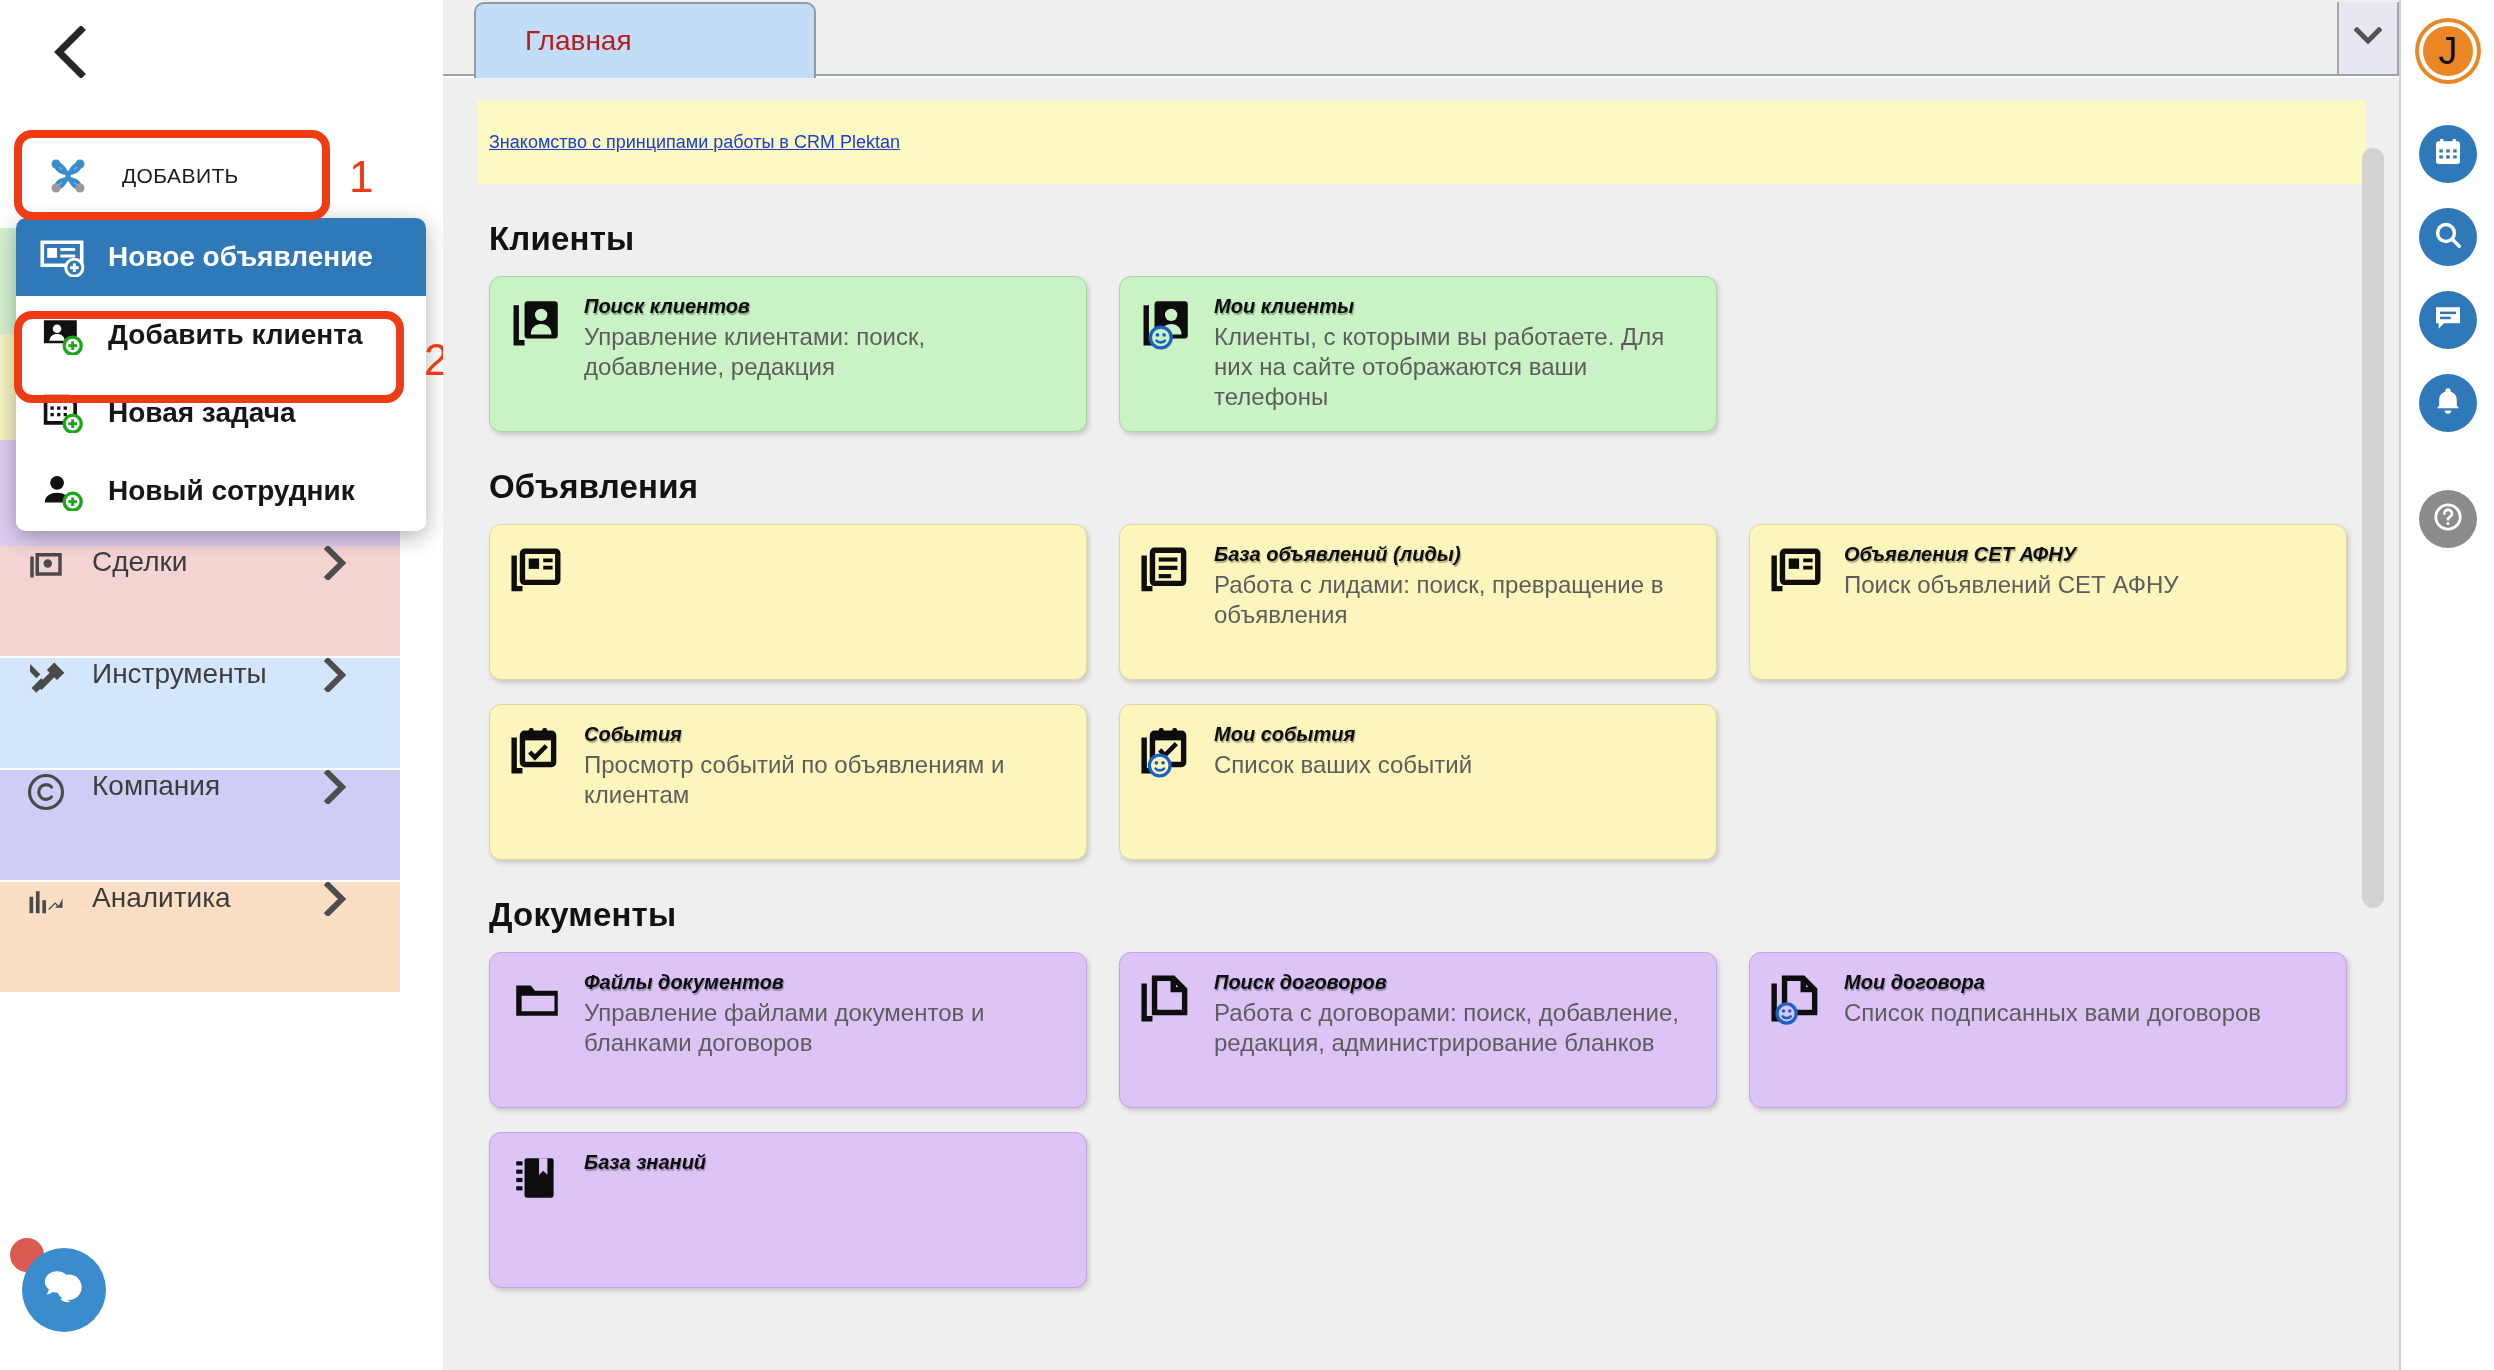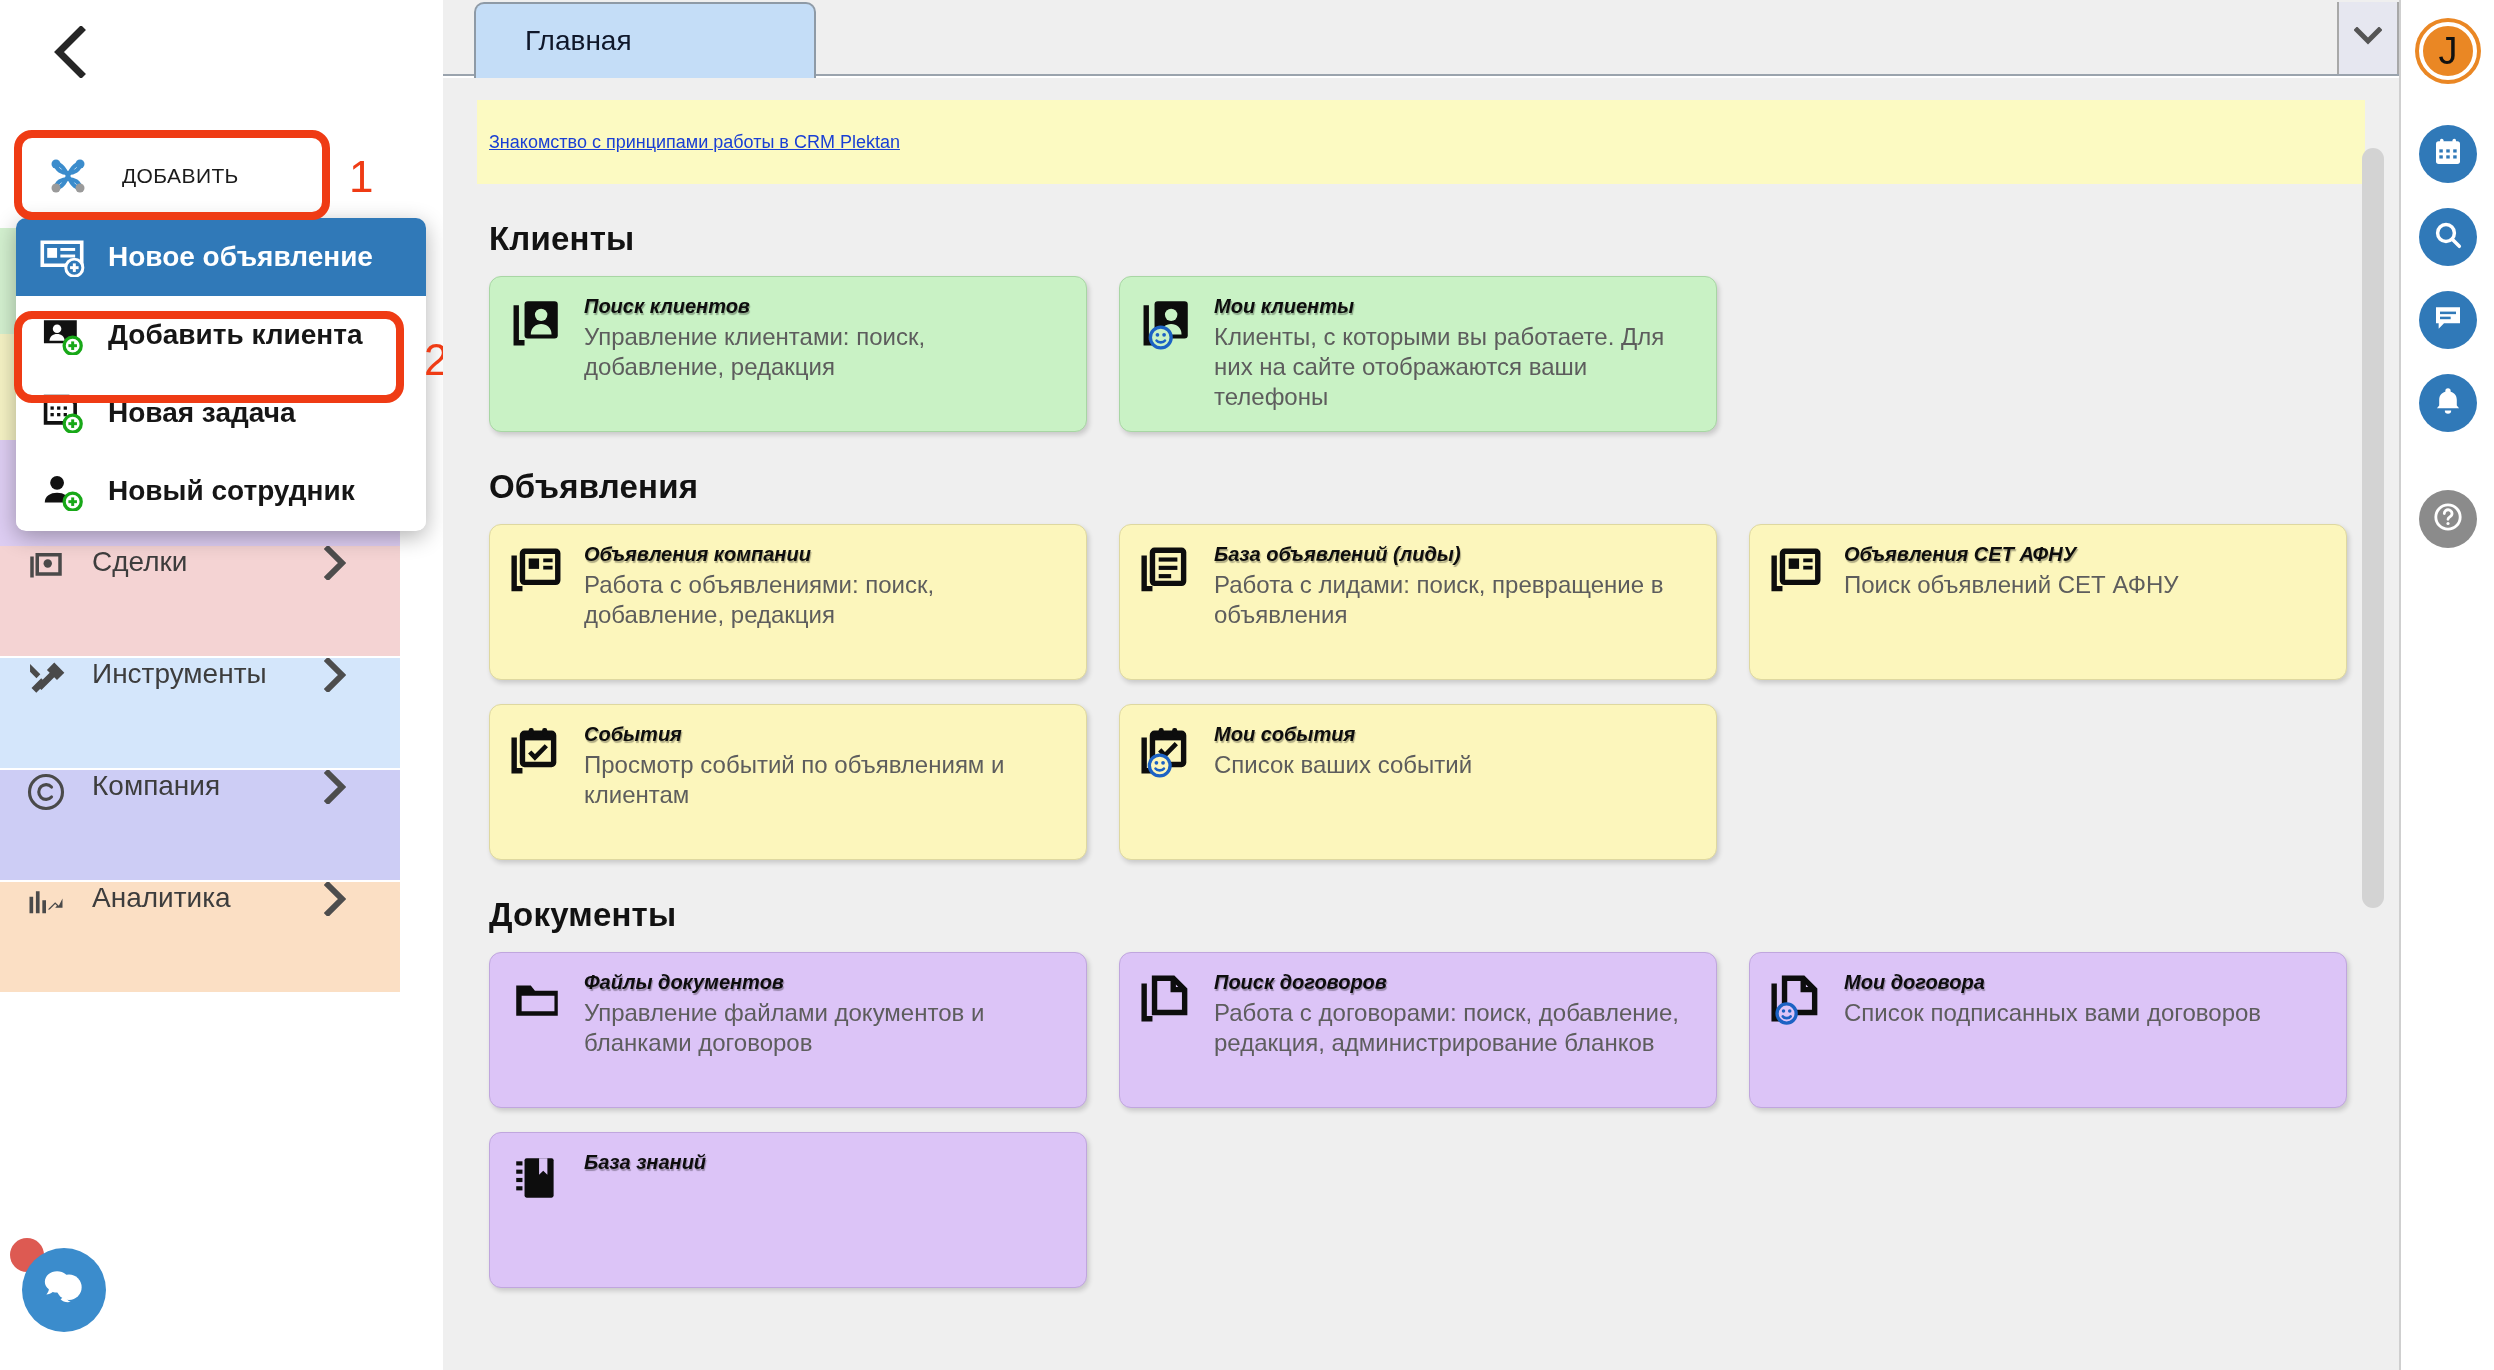--- a/index.html
+++ b/index.html
@@ -114,21 +114,21 @@
     width: 342px; height: 76px;
     background: #c4ddf7;
     border: 2px solid #8e9aa6;
     border-bottom: none;
     border-radius: 10px 10px 0 0;
     display: flex; align-items: center;
     cursor: pointer;
   }
   .tab .tab-label {
     margin-left: 49px;
-    font-size: 28px; color: #0f172a;
+    font-size: 28px; color: #b91c1c;
   }
   .tab-chevron {
     position: absolute; right: 0px; top: 2px;
     width: 62px; height: 72px;
     background: #e6e7f0;
     border-left: 2px solid #a8a8a8;
     border-right: 2px solid #a8a8a8;
     display: flex; align-items: center; justify-content: center;
     cursor: pointer;
   }
@@ -472,24 +472,20 @@
       <div class="card yellow">
         <span class="c-ico">
           <svg width="54" height="54" viewBox="0 0 26 26">
             <path d="M2 5v16h4" fill="none" stroke="#0d0d0d" stroke-width="2.6"></path>
             <rect x="6" y="3" width="17" height="15" rx="1" fill="none" stroke="#0d0d0d" stroke-width="2.6"></rect>
             <rect x="9" y="6.5" width="5" height="5" fill="#0d0d0d"></rect>
             <rect x="16" y="6.5" width="4.5" height="1.8" fill="#0d0d0d"></rect>
             <rect x="16" y="10" width="4.5" height="1.8" fill="#0d0d0d"></rect>
           </svg>
         </span>
-        <span class="c-txt">
-          <span class="c-title" style="display:block;">Объявления компании</span>
-          <span class="c-desc" style="display:block;">Работа с объявлениями: поиск, добавление, редакция</span>
-        </span>
       </div>
       <div class="card yellow">
         <span class="c-ico">
           <svg width="54" height="54" viewBox="0 0 26 26">
             <path d="M2 5v16h4" fill="none" stroke="#0d0d0d" stroke-width="2.6"></path>
             <rect x="6" y="2.5" width="15" height="16" rx="1" fill="none" stroke="#0d0d0d" stroke-width="2.6"></rect>
             <rect x="9" y="6" width="9" height="2" fill="#0d0d0d"></rect>
             <rect x="9" y="10" width="9" height="2" fill="#0d0d0d"></rect>
             <rect x="9" y="14" width="6" height="2" fill="#0d0d0d"></rect>
           </svg>

